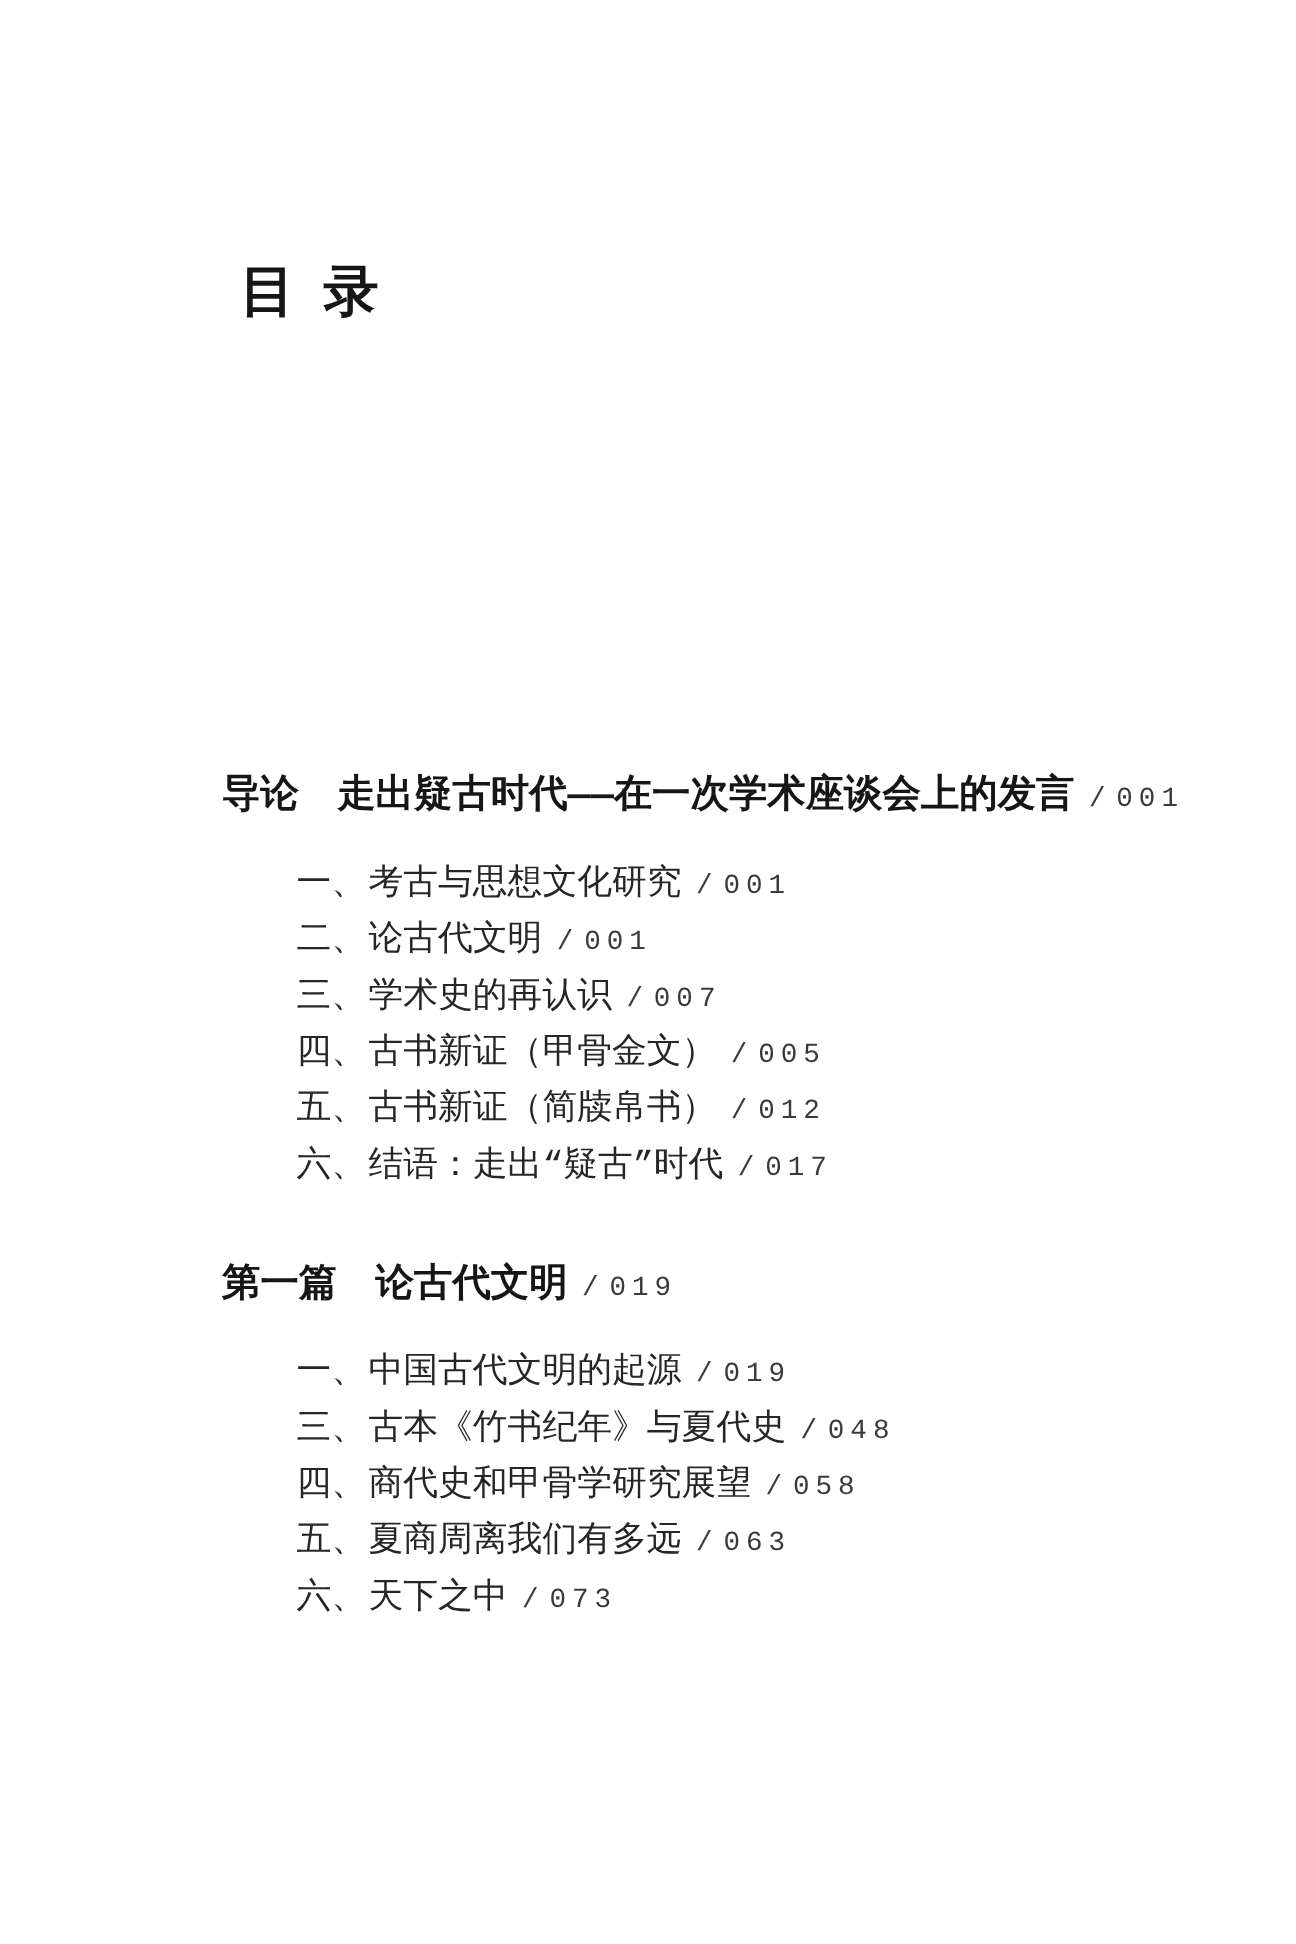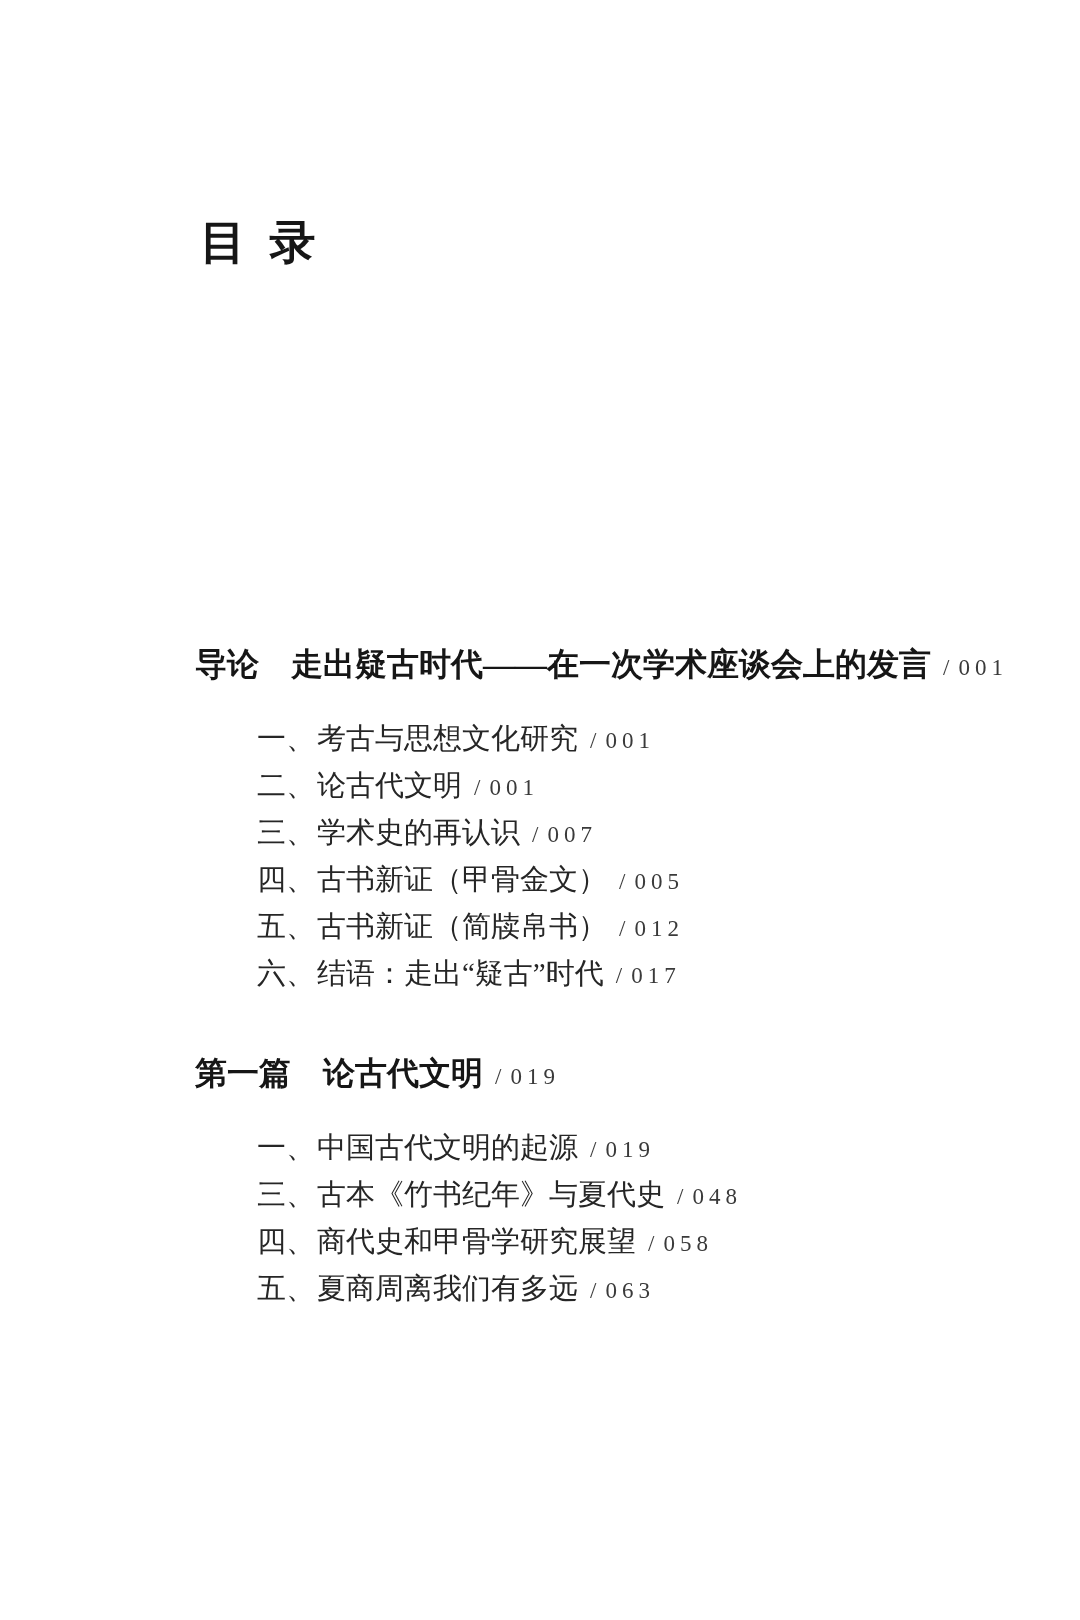--- a/index.html
+++ b/index.html
@@ -17,22 +17,23 @@
     position: absolute;
     left: 200px; top: 212px;
     font-size: 46px;
     font-weight: 700;
     color: #161616;
     word-spacing: 12px;
     white-space: nowrap;
   }
   .toc {
     position: absolute;
-    left: 195px; top: 642px;
+    left: 185px; top: 642px;
     width: 810px;
+    font-family: Liberation Mono, monospace;
   }
   .section-heading {
     font-size: 32px;
     font-weight: 700;
     color: #161616;
     line-height: 44px;
     white-space: nowrap;
   }
   .sec-label { margin-right: 32px; }
   .entries { margin-top: 25px; margin-left: 62px; }
@@ -100,17 +101,20 @@
         </div>
         <div class="entry">
           <span class="entry-num">三、</span><span class="entry-title">古本《竹书纪年》与夏代史</span><span class="pageref"><span class="slash">/</span><span class="pagenum">048</span></span>
         </div>
         <div class="entry">
           <span class="entry-num">四、</span><span class="entry-title">商代史和甲骨学研究展望</span><span class="pageref"><span class="slash">/</span><span class="pagenum">058</span></span>
         </div>
         <div class="entry">
           <span class="entry-num">五、</span><span class="entry-title">夏商周离我们有多远</span><span class="pageref"><span class="slash">/</span><span class="pagenum">063</span></span>
         </div>
+        <div class="entry">
+          <span class="entry-num">六、</span><span class="entry-title">天下之中</span><span class="pageref"><span class="slash">/</span><span class="pagenum">073</span></span>
+        </div>
       </div>
     </div>
 
   </div>
 </div>
 
 </body></html>

